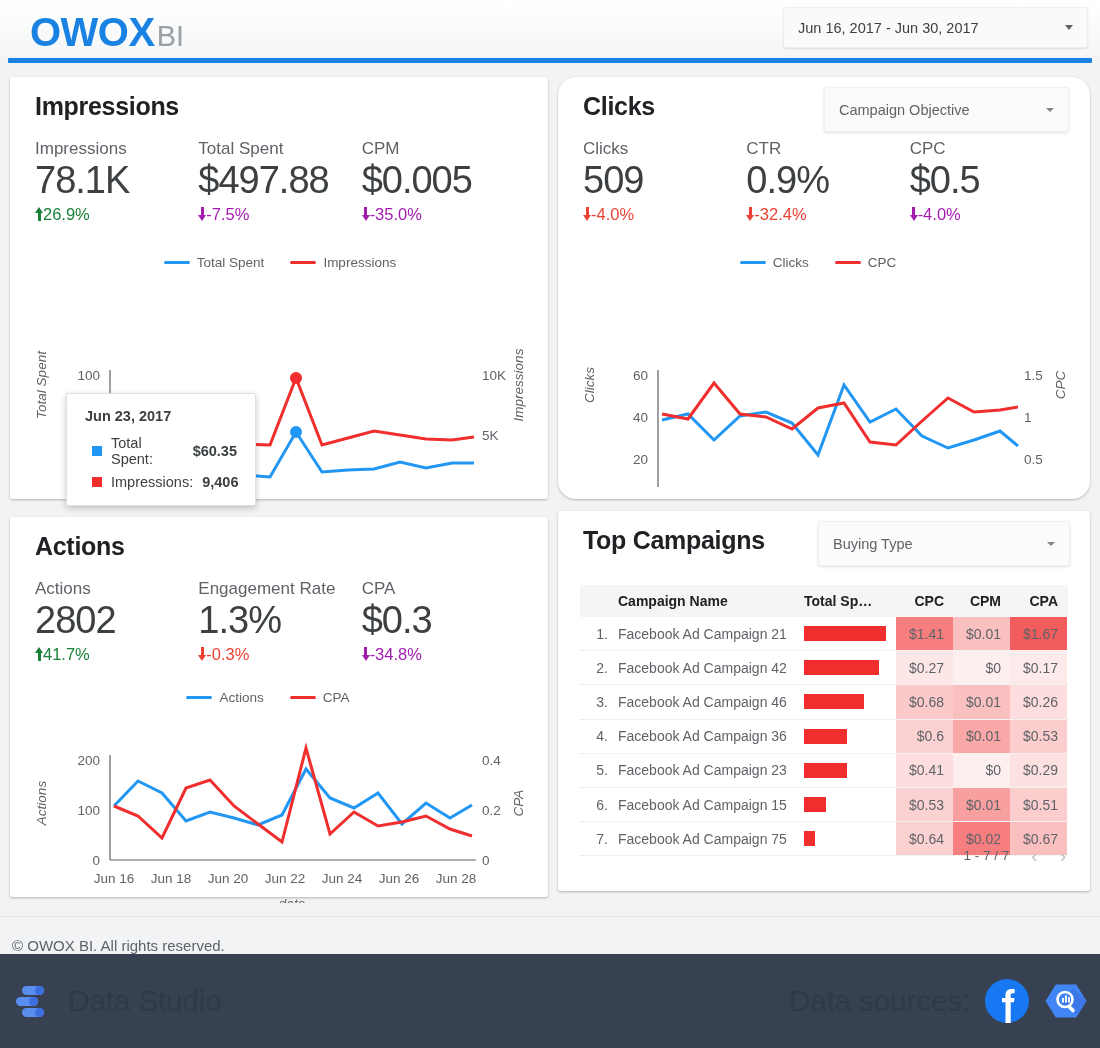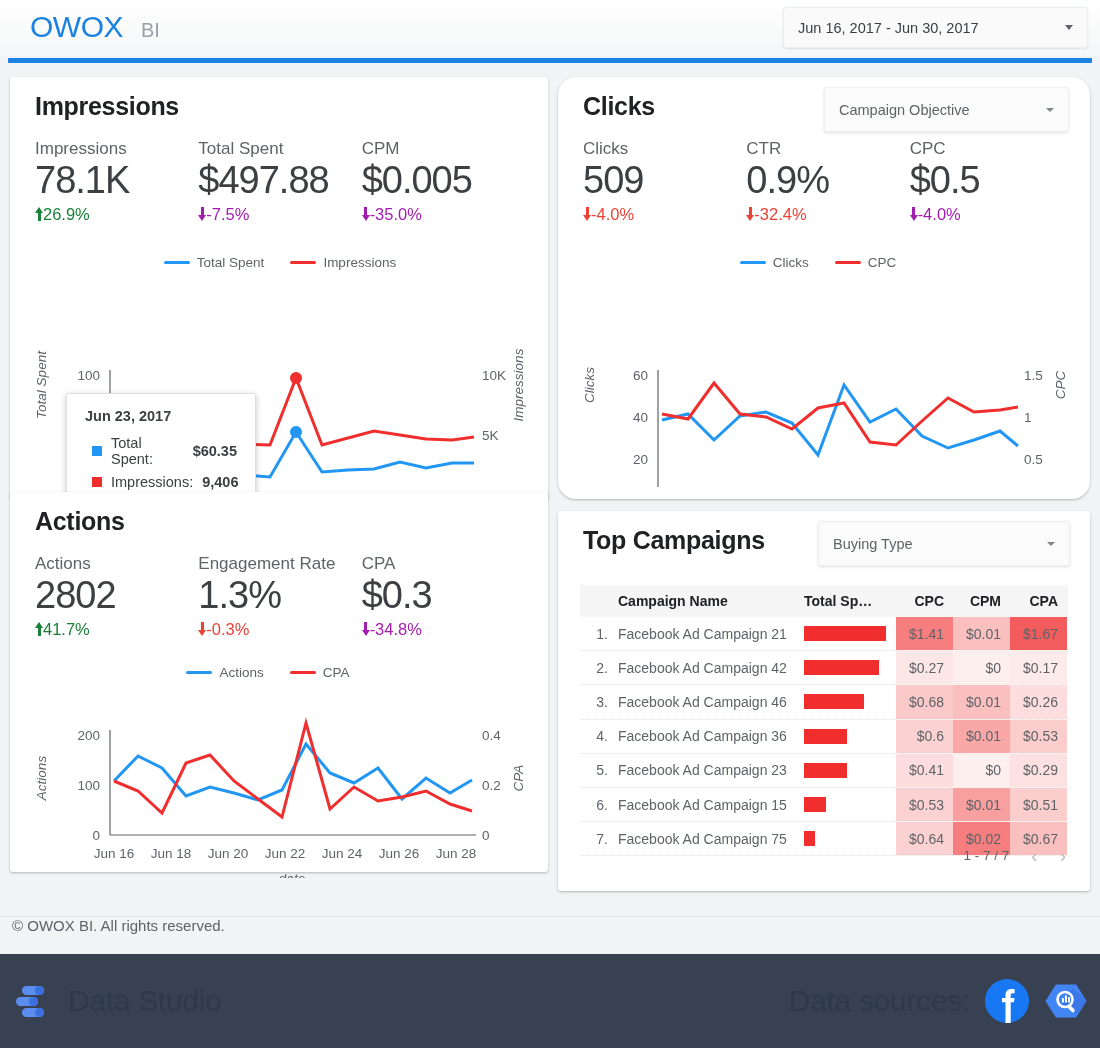--- a/index.html
+++ b/index.html
@@ -10,22 +10,22 @@
     overflow: hidden;
   }
   .page { position: relative; width: 1100px; height: 1048px; }
 
   
   .header {
     position: relative; height: 56px;
     background: linear-gradient(180deg,#ffffff 0%, #f5f6f7 100%);
   }
   .logo { position: absolute; left: 30px; top: 10px; display: flex; align-items: baseline; }
-  .logo-owox { font-size: 30px; font-weight: normal; color: #1a82e2; letter-spacing: -0.5px; }
-  .logo-bi  { font-size: 20px; font-weight: 300; color: #9aa0a6; letter-spacing: 0px; margin-left: 18px;}
+  .logo-owox { font-size: 40px; font-weight: bold; color: #1a82e2; letter-spacing: -0.5px; }
+  .logo-bi  { font-size: 29px; font-weight: 300; color: #9aa0a6; letter-spacing: 0px; margin-left: 2px;}
   .daterange {
     position: absolute; right: 12px; top: 7px; width: 305px; height: 41px;
     background: #fafafa; border: 1px solid #eceff1; border-radius: 3px;
     box-shadow: 0 1px 2px rgba(0,0,0,.10);
     display: flex; align-items: center; padding: 0 14px;
     font-size: 14.5px; color: #3c4043;
   }
   .daterange .caret { margin-left: auto; }
   .caret {
     width: 0; height: 0;
@@ -35,21 +35,21 @@
   .bluebar { height: 5px; background: #1a82e2; margin: 2px 8px 0 8px; border-radius: 1px;}
 
   
   .cards { position: relative; margin: 14px 10px 0 10px; }
   .card {
     position: absolute; background: #fff; border-radius: 3px;
     box-shadow: 0 1px 3px rgba(0,0,0,.16), 0 1px 2px rgba(0,0,0,.10);
   }
   #card-impressions { left: 0;   top: 0;   width: 538px; height: 422px; }
   #card-clicks      { left: 548px; top: 0; width: 532px; height: 422px; border-radius: 18px; }
-  #card-actions     { left: 0;   top: 415px; width: 538px; height: 380px; }
+  #card-actions     { left: 0;   top: 440px; width: 538px; height: 380px; }
   #card-campaigns   { left: 548px; top: 434px; width: 532px; height: 380px; }
 
   .card-title { position: absolute; left: 25px; top: 15px; font-size: 25px; font-weight: bold; color: #202124; letter-spacing: -0.3px;}
   .card-select {
     position: absolute; height: 45px;
     background: #fbfbfb; border: 1px solid #f0f0f0; border-radius: 3px;
     box-shadow: 0 1px 3px rgba(0,0,0,.12);
     display: flex; align-items: center; padding: 0 14px;
     font-size: 14.5px; color: #5f6368;
   }
@@ -115,21 +115,21 @@
   .pager {
     position: absolute; right: 24px; bottom: 26px; display: flex; align-items: center;
     gap: 22px; font-size: 13.5px; color: #5f6368;
   }
   .chev { color: #bdbdbd; font-size: 19px; line-height: 1; }
 
   
   .copyright {
     position: absolute; left: 0; top: 916px; width: 1100px; height: 38px;
     background: #f1f3f4; color: #5f6368; font-size: 15px;
-    display: flex; align-items: flex-start; padding-left: 12px;
+    display: flex; align-items: flex-end; padding-left: 12px;
     border-top: 1px solid #e2e4e6;
   }
   .bottombar {
     position: absolute; left: 0; top: 954px; width: 1100px; height: 94px;
     background: #374151; display: flex; align-items: center;
   }
   .ds-logo { margin-left: 14px; width: 40px; height: 40px; }
   .ds-text { font-size: 30px; color: #2f3a48; margin-left: 14px; letter-spacing: -0.3px;}
   .srcs { margin-left: auto; display: flex; align-items: center; gap: 14px; padding-right: 12px;}
   .srcs-label { font-size: 30px; color: #2f3a48; letter-spacing: -0.3px;}

